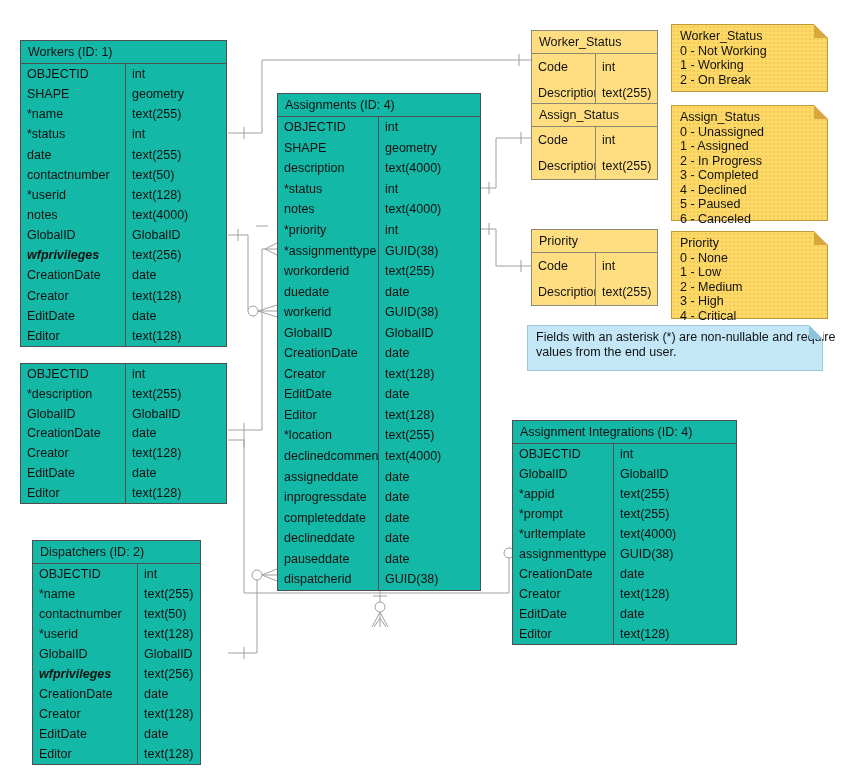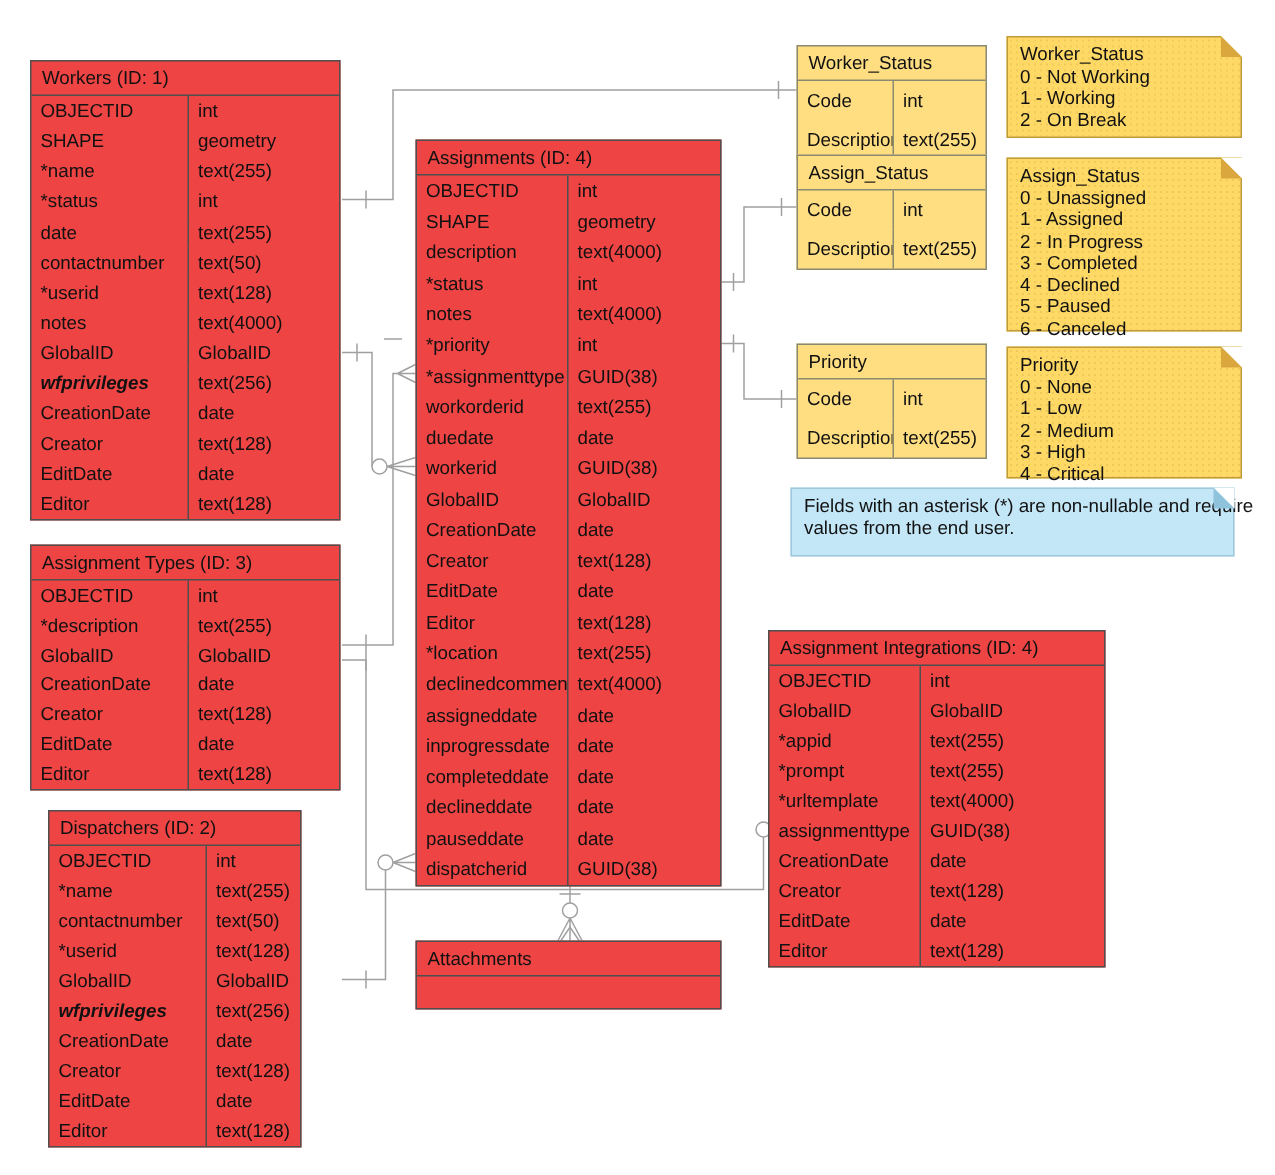--- a/index.html
+++ b/index.html
@@ -2,21 +2,21 @@
 <html><head>
 <meta charset="utf-8">
 <style>
   html,body{margin:0;padding:0;background:#fff;}
   #canvas{position:relative;width:850px;height:783px;background:#fff;overflow:hidden;
           font-family:"Liberation Sans","DejaVu Sans",sans-serif;color:#111;}
   svg.wires{position:absolute;left:0;top:0;width:850px;height:783px;}
   svg.wires path{stroke:#a0a0a0;stroke-width:1;fill:none;}
   svg.wires circle{stroke:#a0a0a0;stroke-width:1;fill:#fff;}
 
-  .etable{position:absolute;background:#ef4444;border:1px solid #4f4f4f;box-sizing:border-box;
+  .etable{position:absolute;background:#14b8a6;border:1px solid #4f4f4f;box-sizing:border-box;
           font-size:12.5px;}
   .thead{height:22px;line-height:22px;padding-left:7px;border-bottom:1px solid #4f4f4f;
          white-space:nowrap;overflow:hidden;}
   .frow{display:flex;height:var(--rh,20px);align-items:center;}
   .fname{flex:0 0 var(--nc,104px);padding-left:6px;box-sizing:border-box;white-space:nowrap;overflow:hidden;}
   .ftype{flex:1;border-left:1px solid #4f4f4f;padding-left:6px;align-self:stretch;
          display:flex;align-items:center;white-space:nowrap;overflow:hidden;}
   .bold-all .fname,.bold-all .ftype{font-weight:400;}
   .bold-name .fname{font-weight:700;font-style:italic;}
 
@@ -161,21 +161,20 @@
         </div>
 
         <div class="frow">
           <div class="fname">Editor</div>
           <div class="ftype">text(128)</div>
         </div>
       </div>
   </div>
 
   <div class="etable" style="left:20px;top:363px;width:207px;--rh:19.85px;--nc:104px">
-    <div class="thead">Assignment Types (ID: 3)</div>
     <div>
 
         <div class="frow">
           <div class="fname">OBJECTID</div>
           <div class="ftype">int</div>
         </div>
 
         <div class="frow bold-all">
           <div class="fname">*description</div>
           <div class="ftype">text(255)</div>
@@ -378,24 +377,20 @@
           <div class="ftype">date</div>
         </div>
 
         <div class="frow">
           <div class="fname">dispatcherid</div>
           <div class="ftype">GUID(38)</div>
         </div>
       </div>
   </div>
 
-  <div class="etable" style="left:277px;top:627px;width:204px">
-    <div class="thead">Attachments</div>
-    <div class="blankrow"></div>
-  </div>
 
   <div class="etable" style="left:512px;top:420px;width:225px;--rh:20px;--nc:100px">
     <div class="thead">Assignment Integrations (ID: 4)</div>
     <div>
 
         <div class="frow">
           <div class="fname">OBJECTID</div>
           <div class="ftype">int</div>
         </div>
 

